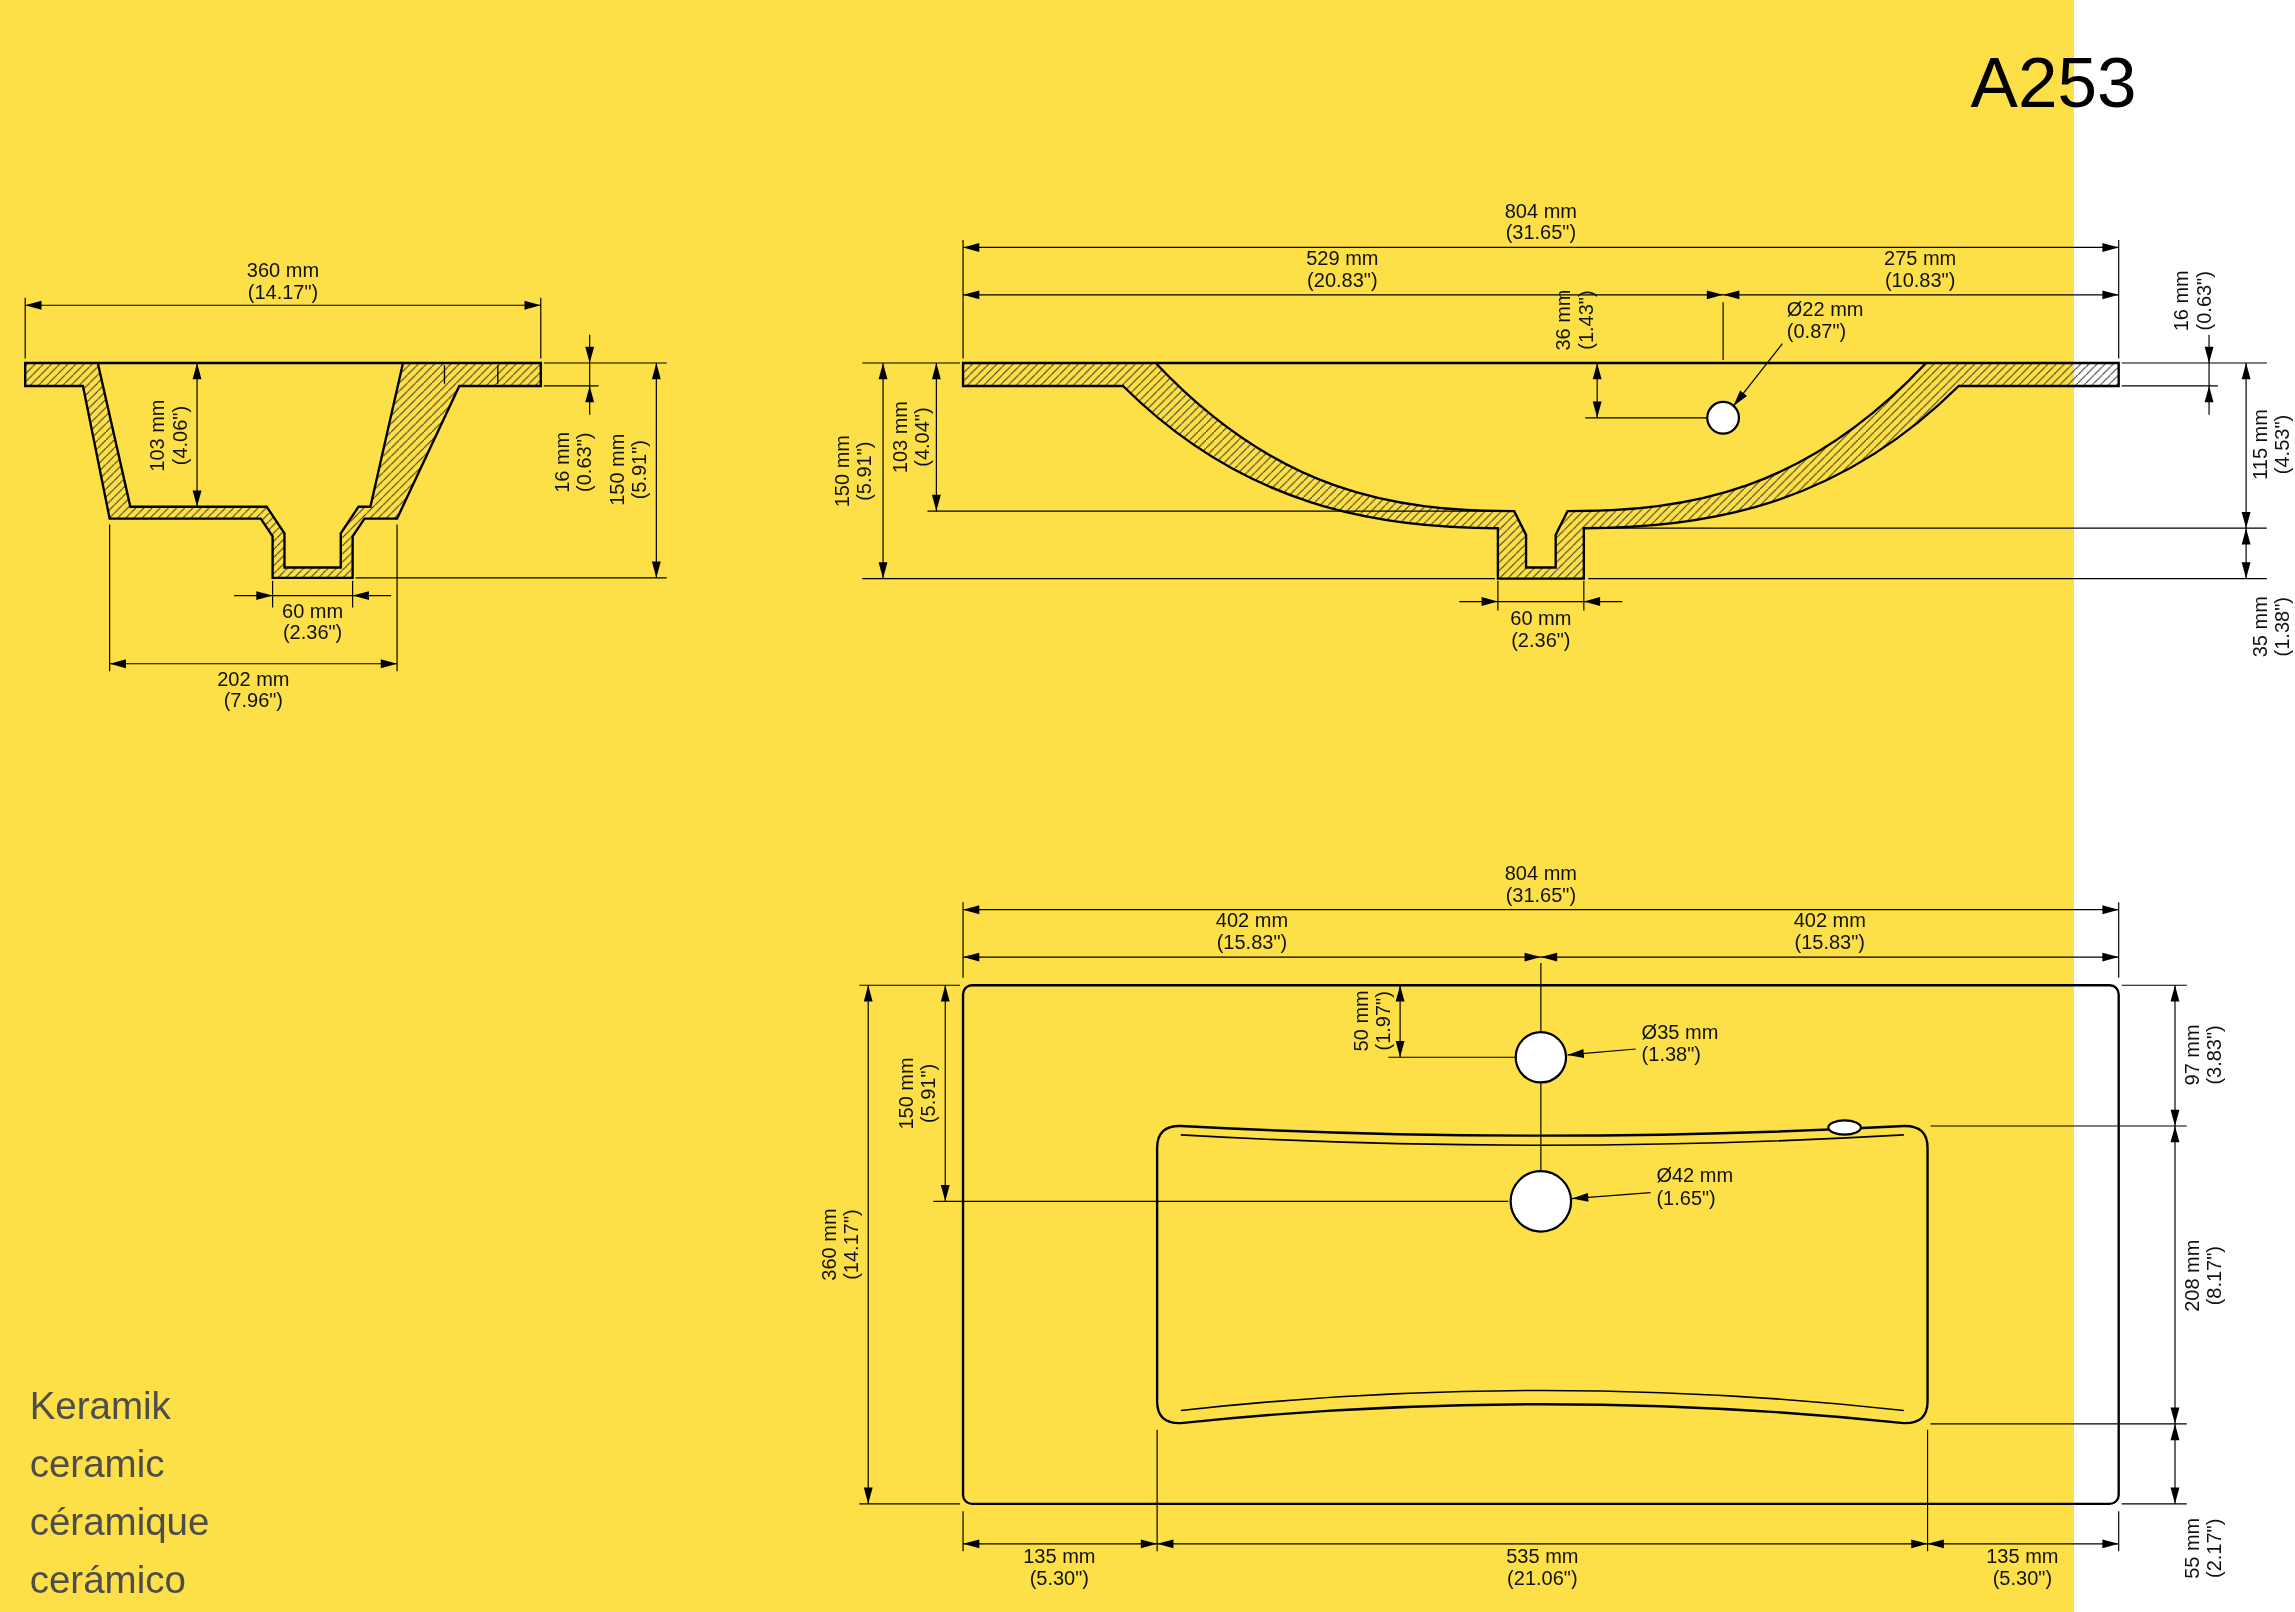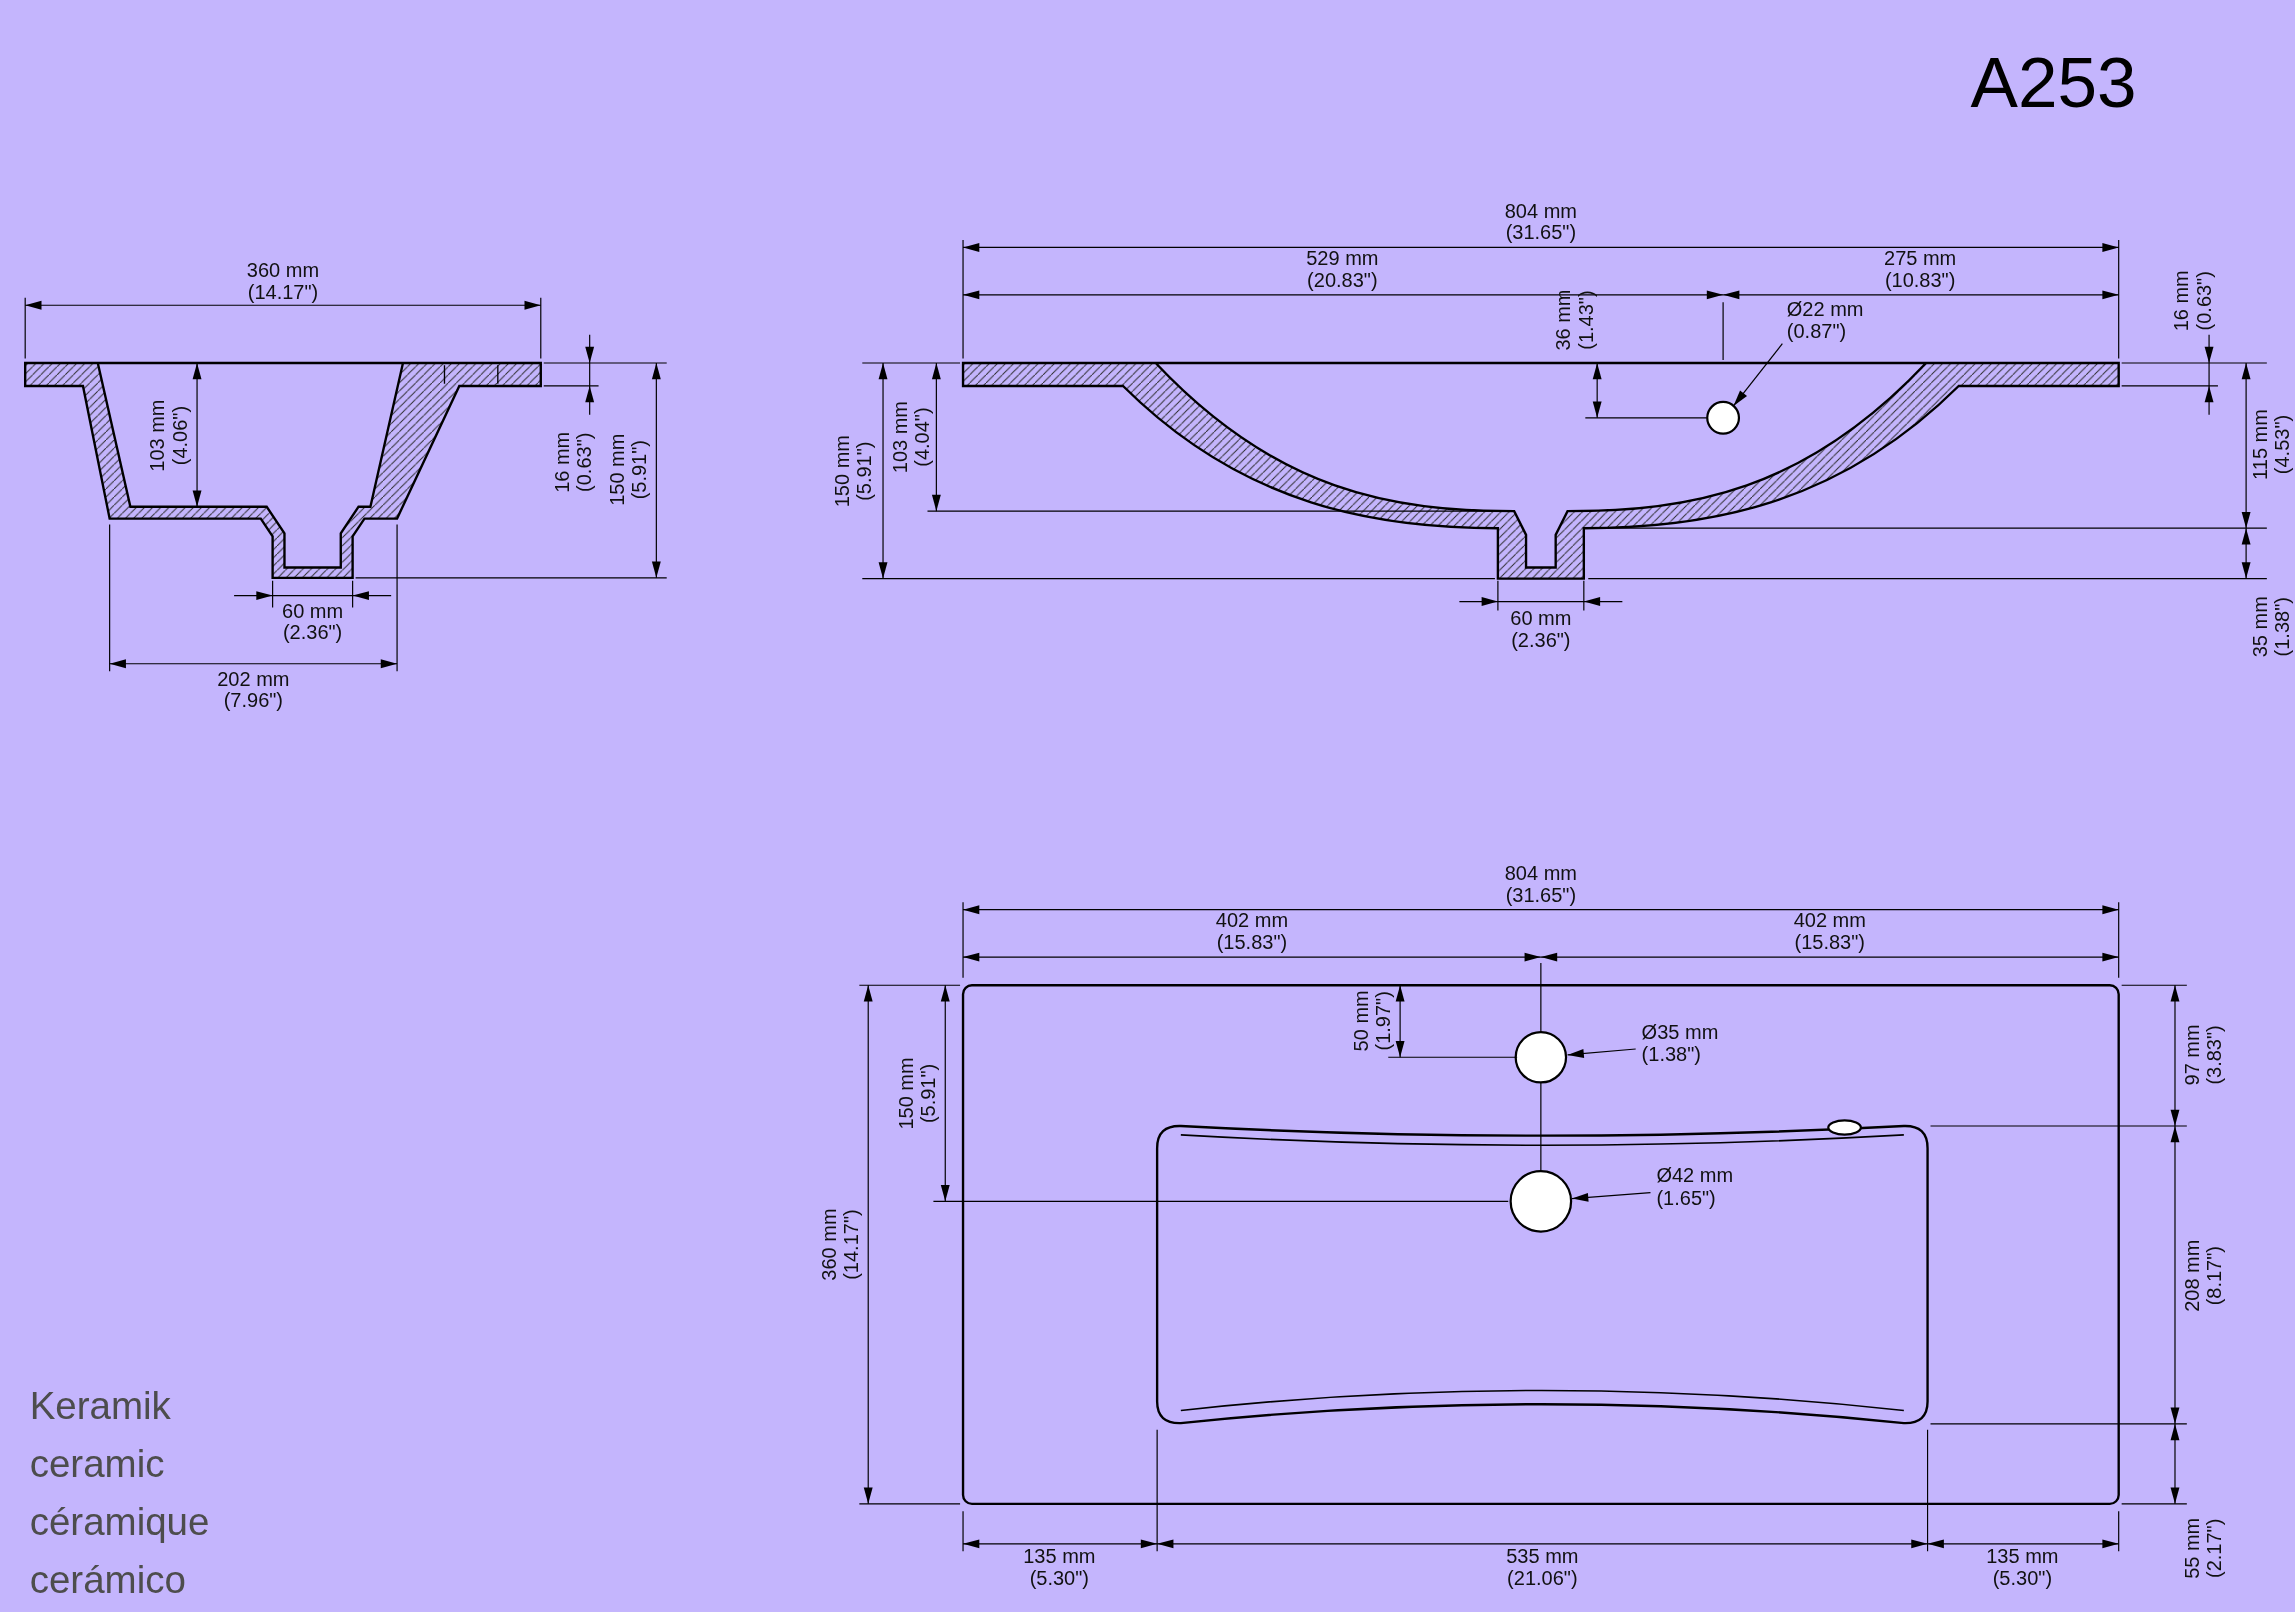--- a/index.html
+++ b/index.html
@@ -1,16 +1,16 @@
 <!DOCTYPE html>
 <html style="font-size:9.7px"><head>
 <meta charset="utf-8">
 <style>
   html,body{margin:0;padding:0;background:#fff;}
-  .stage{width:2295px;height:1612px;background:#c4b5fd;}
+  .stage{width:2074px;height:1612px;background:#fde047;}
   svg{display:block;width:2295px;height:1612px;}
   .obj{fill:none;stroke:#000;stroke-width:1.6;stroke-linejoin:miter;stroke-linecap:butt;}
   .thin{fill:none;stroke:#000;stroke-width:1.1;}
   .hat{fill:url(#hatch);fill-rule:evenodd;stroke:#000;stroke-width:1.6;stroke-linejoin:miter;}
   .dim,.ext{fill:none;stroke:#000;stroke-width:0.8;}
   .seam{fill:none;stroke:#000;stroke-width:0.9;}
   text.d{font:13.5px "Liberation Sans", sans-serif;fill:#111;}
   text.mid{text-anchor:middle;}
   text.ttl{font:48px "Liberation Sans", sans-serif;fill:#000;}
   text.mat{font:26px "Liberation Sans", sans-serif;fill:#4d4d4d;}

